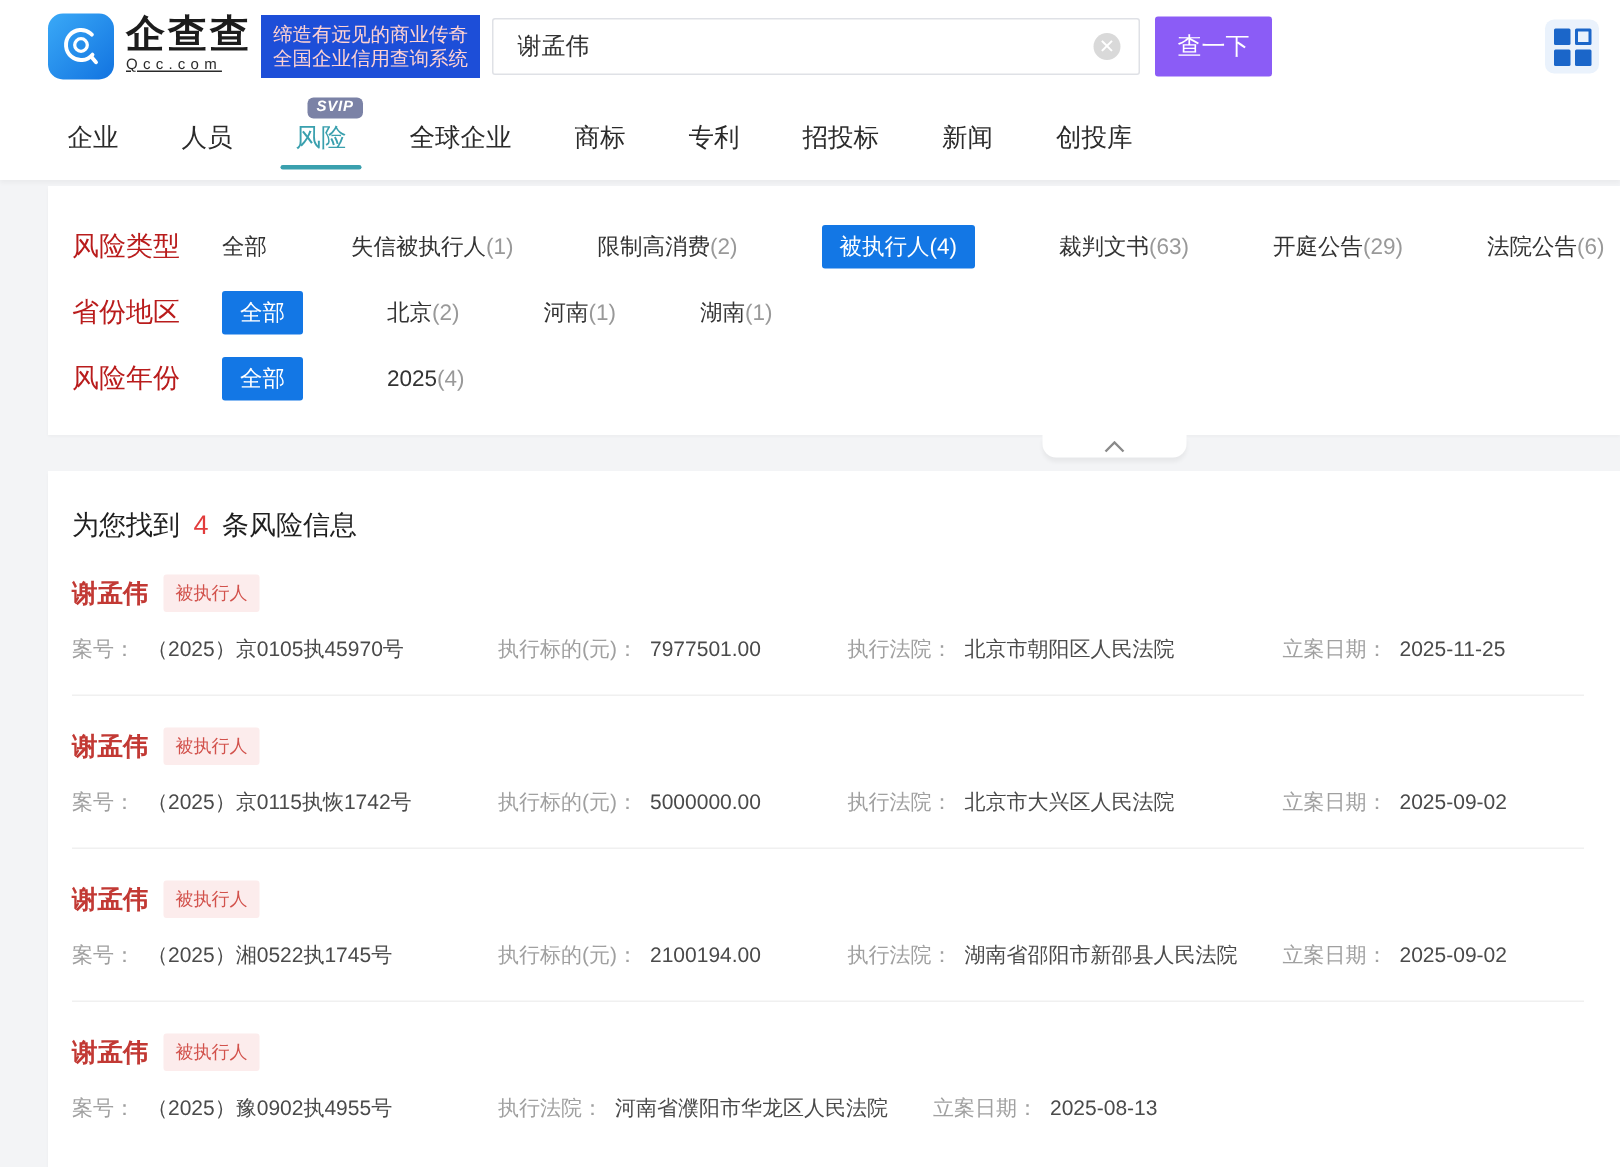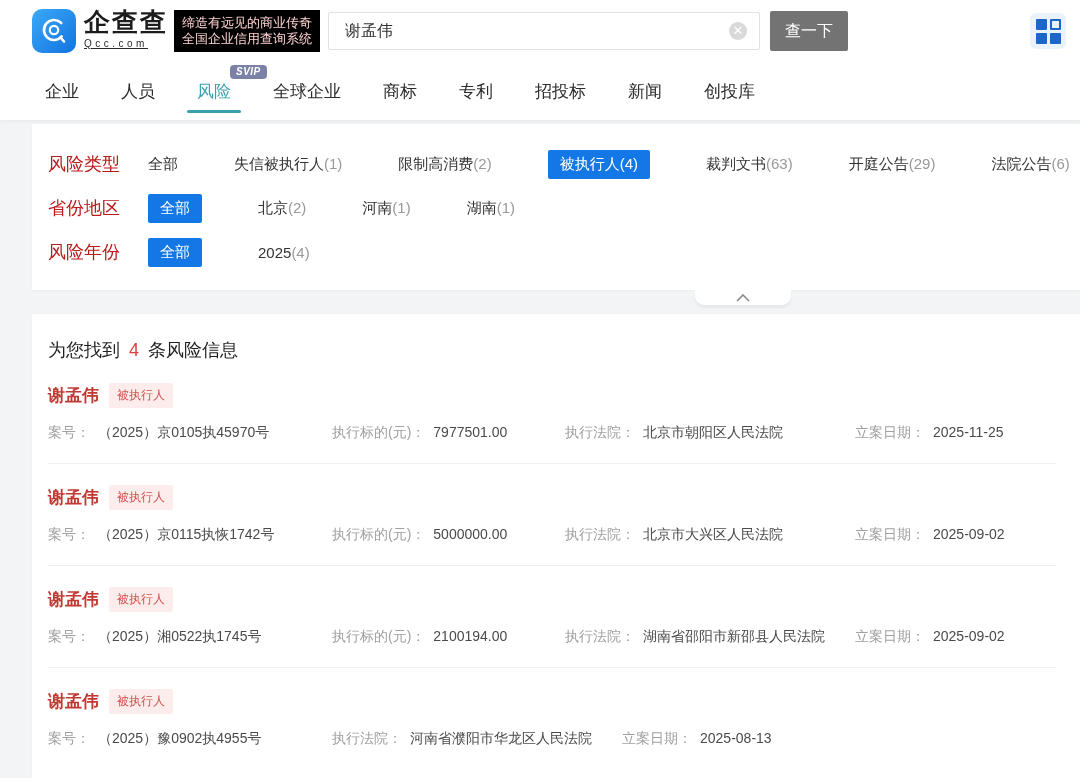--- a/index.html
+++ b/index.html
@@ -14,36 +14,36 @@
   .brand { display:flex; cursor:pointer; }
   .logo {
     width:44px; height:44px; border-radius:10px;
     background:linear-gradient(135deg,#3aa9f7 0%,#1273e0 100%);
     display:flex; align-items:center; justify-content:center; flex-shrink:0;
   }
   .brand-text { margin-left:8px; }
   .brand-cn { font-size:26px; font-weight:bold; color:#1c1c1c; letter-spacing:2px; line-height:1; }
   .brand-en { font-size:10px; color:#2a2a2a; letter-spacing:3.5px; margin-top:3px;text-decoration:underline; }
   .slogan {
-    margin-left:6px; background:#000000; color:#ffd2d2;
+    margin-left:6px; background:#1d4ed8; color:#ffd2d2;
     font-size:13px; line-height:16px; padding:5px 8px; white-space:nowrap;
   }
   .search-wrap { margin-left:8px; display:flex; align-items:center; }
   .search-input {
     width:432px; height:38px; border:1px solid #dfe1e6; border-radius:2px;
     background:#fff; display:flex; align-items:center; padding:0 12px 0 16px;
     font-size:16px; color:#333; cursor:text;
   }
   .search-value { flex:1; }
   .clear-icon {
     width:18px; height:18px; border-radius:50%; background:#d9d9d9; color:#fff;
     font-size:13px; line-height:17px; text-align:center; cursor:pointer; flex-shrink:0;
   }
   .search-btn {
-    margin-left:10px; width:78px; height:40px; background:#737373; color:#fff;
+    margin-left:10px; width:78px; height:40px; background:#8b5cf6; color:#fff;
     font-size:16px; border:none; border-radius:2px; cursor:pointer;
   }
   .apps {
     margin-left:auto; margin-right:14px; width:36px; height:36px; border-radius:6px;
     background:#eaf2fc; display:grid; grid-template-columns:11px 11px; gap:3px;
     align-content:center; justify-content:center; cursor:pointer;
   }
   .apps .sq { width:11px; height:11px; background:#1b66c9; border-radius:1px; }
   .apps .sq.hollow { background:#eaf2fc; border:2px solid #1b66c9; }
   
@@ -54,21 +54,21 @@
   .tab {
     font-size:17px; color:#2b2b2b; position:relative; display:flex;
     align-items:center; cursor:pointer;
   }
   .tab.active { color:#3aa0ae; }
   .tab.active::after {
     content:""; position:absolute; left:50%; transform:translateX(-50%);
     bottom:7px; width:54px; height:3px; background:#3aa0ae; border-radius:2px;
   }
   .svip {
-    position:absolute; top:3px; left:33px; background:#7b82a6; color:#fff;
+    position:absolute; top:3px; left:8px; background:#7b82a6; color:#fff;
     font-size:10px; font-weight:bold; font-style:italic; padding:1px 6px 2px;
     border-radius:4px; letter-spacing:.5px;
   }
   
   .panel { background:#fff; margin-left:32px; box-shadow:0 1px 2px rgba(0,0,0,0.03); }
   .filters { margin-top:4px; padding:18px 0 16px 16px; position:relative; }
   .filter-row { display:flex; align-items:center; min-height:44px; }
   .filter-label { width:100px; color:#b91c1c; font-size:18px; flex-shrink:0; }
   .filter-options { display:flex; align-items:center; gap:56px; font-size:15px; color:#333; flex-wrap:nowrap; }
   .opt { cursor:pointer; white-space:nowrap; }

